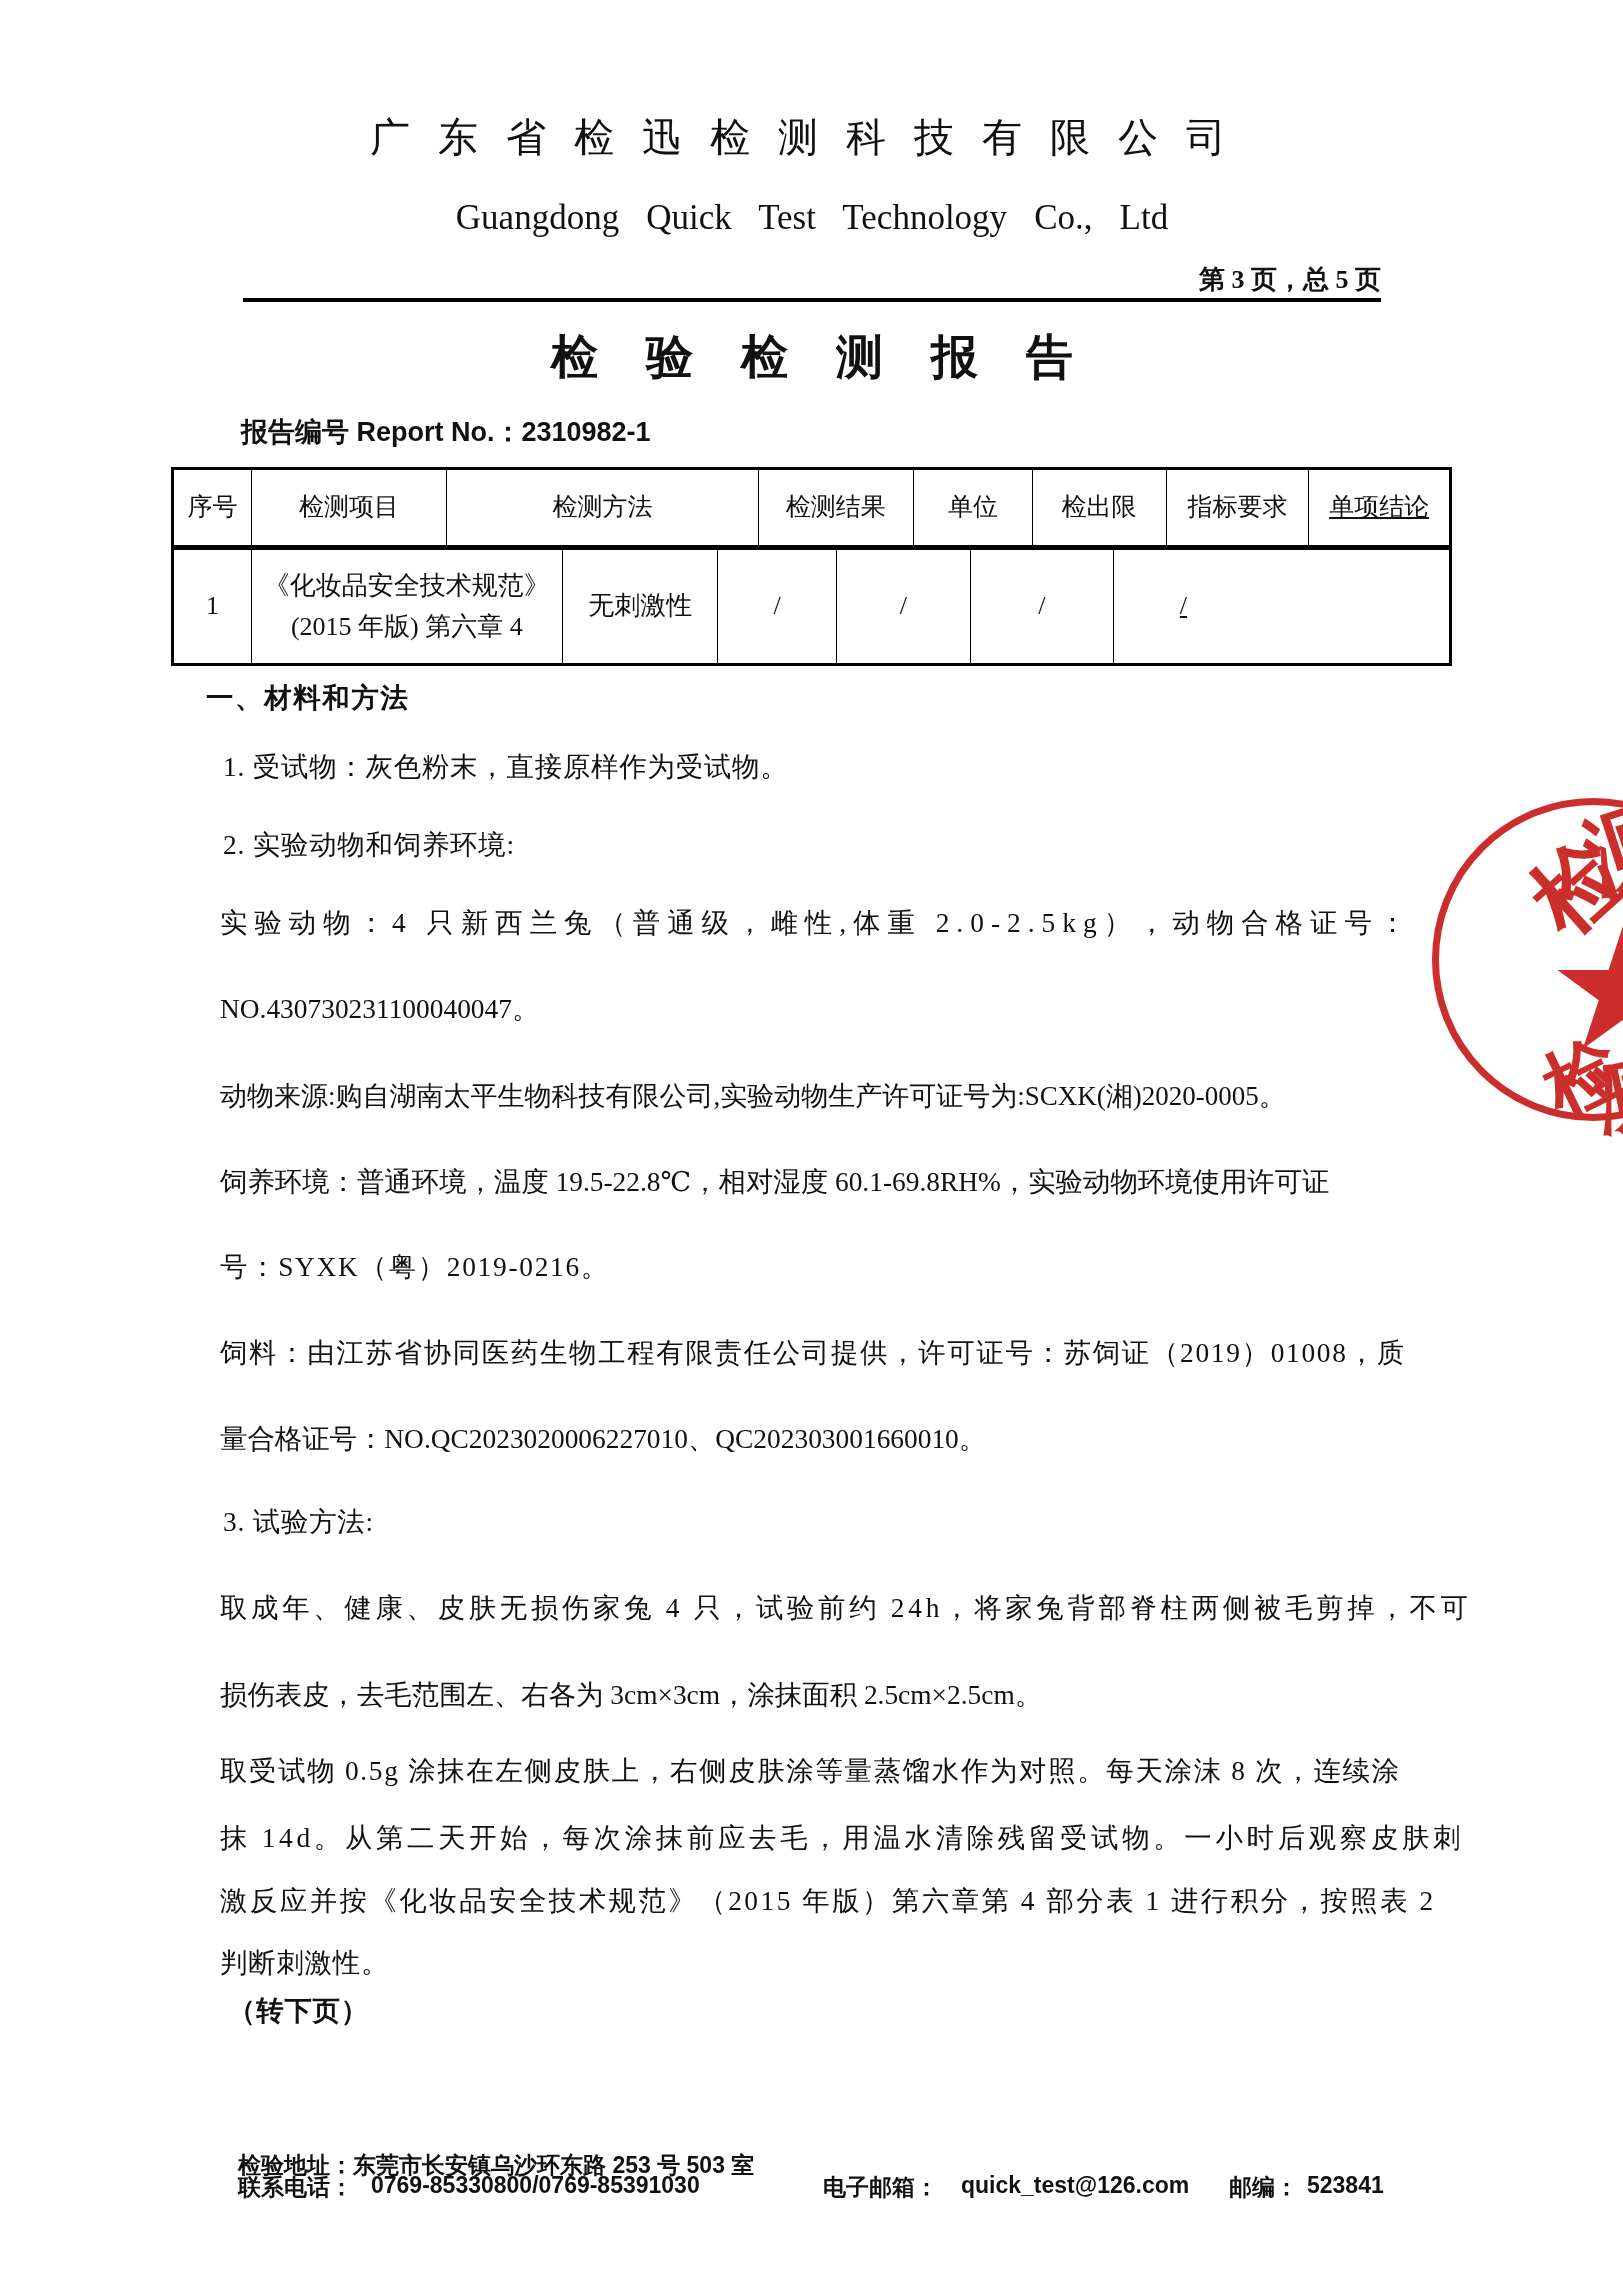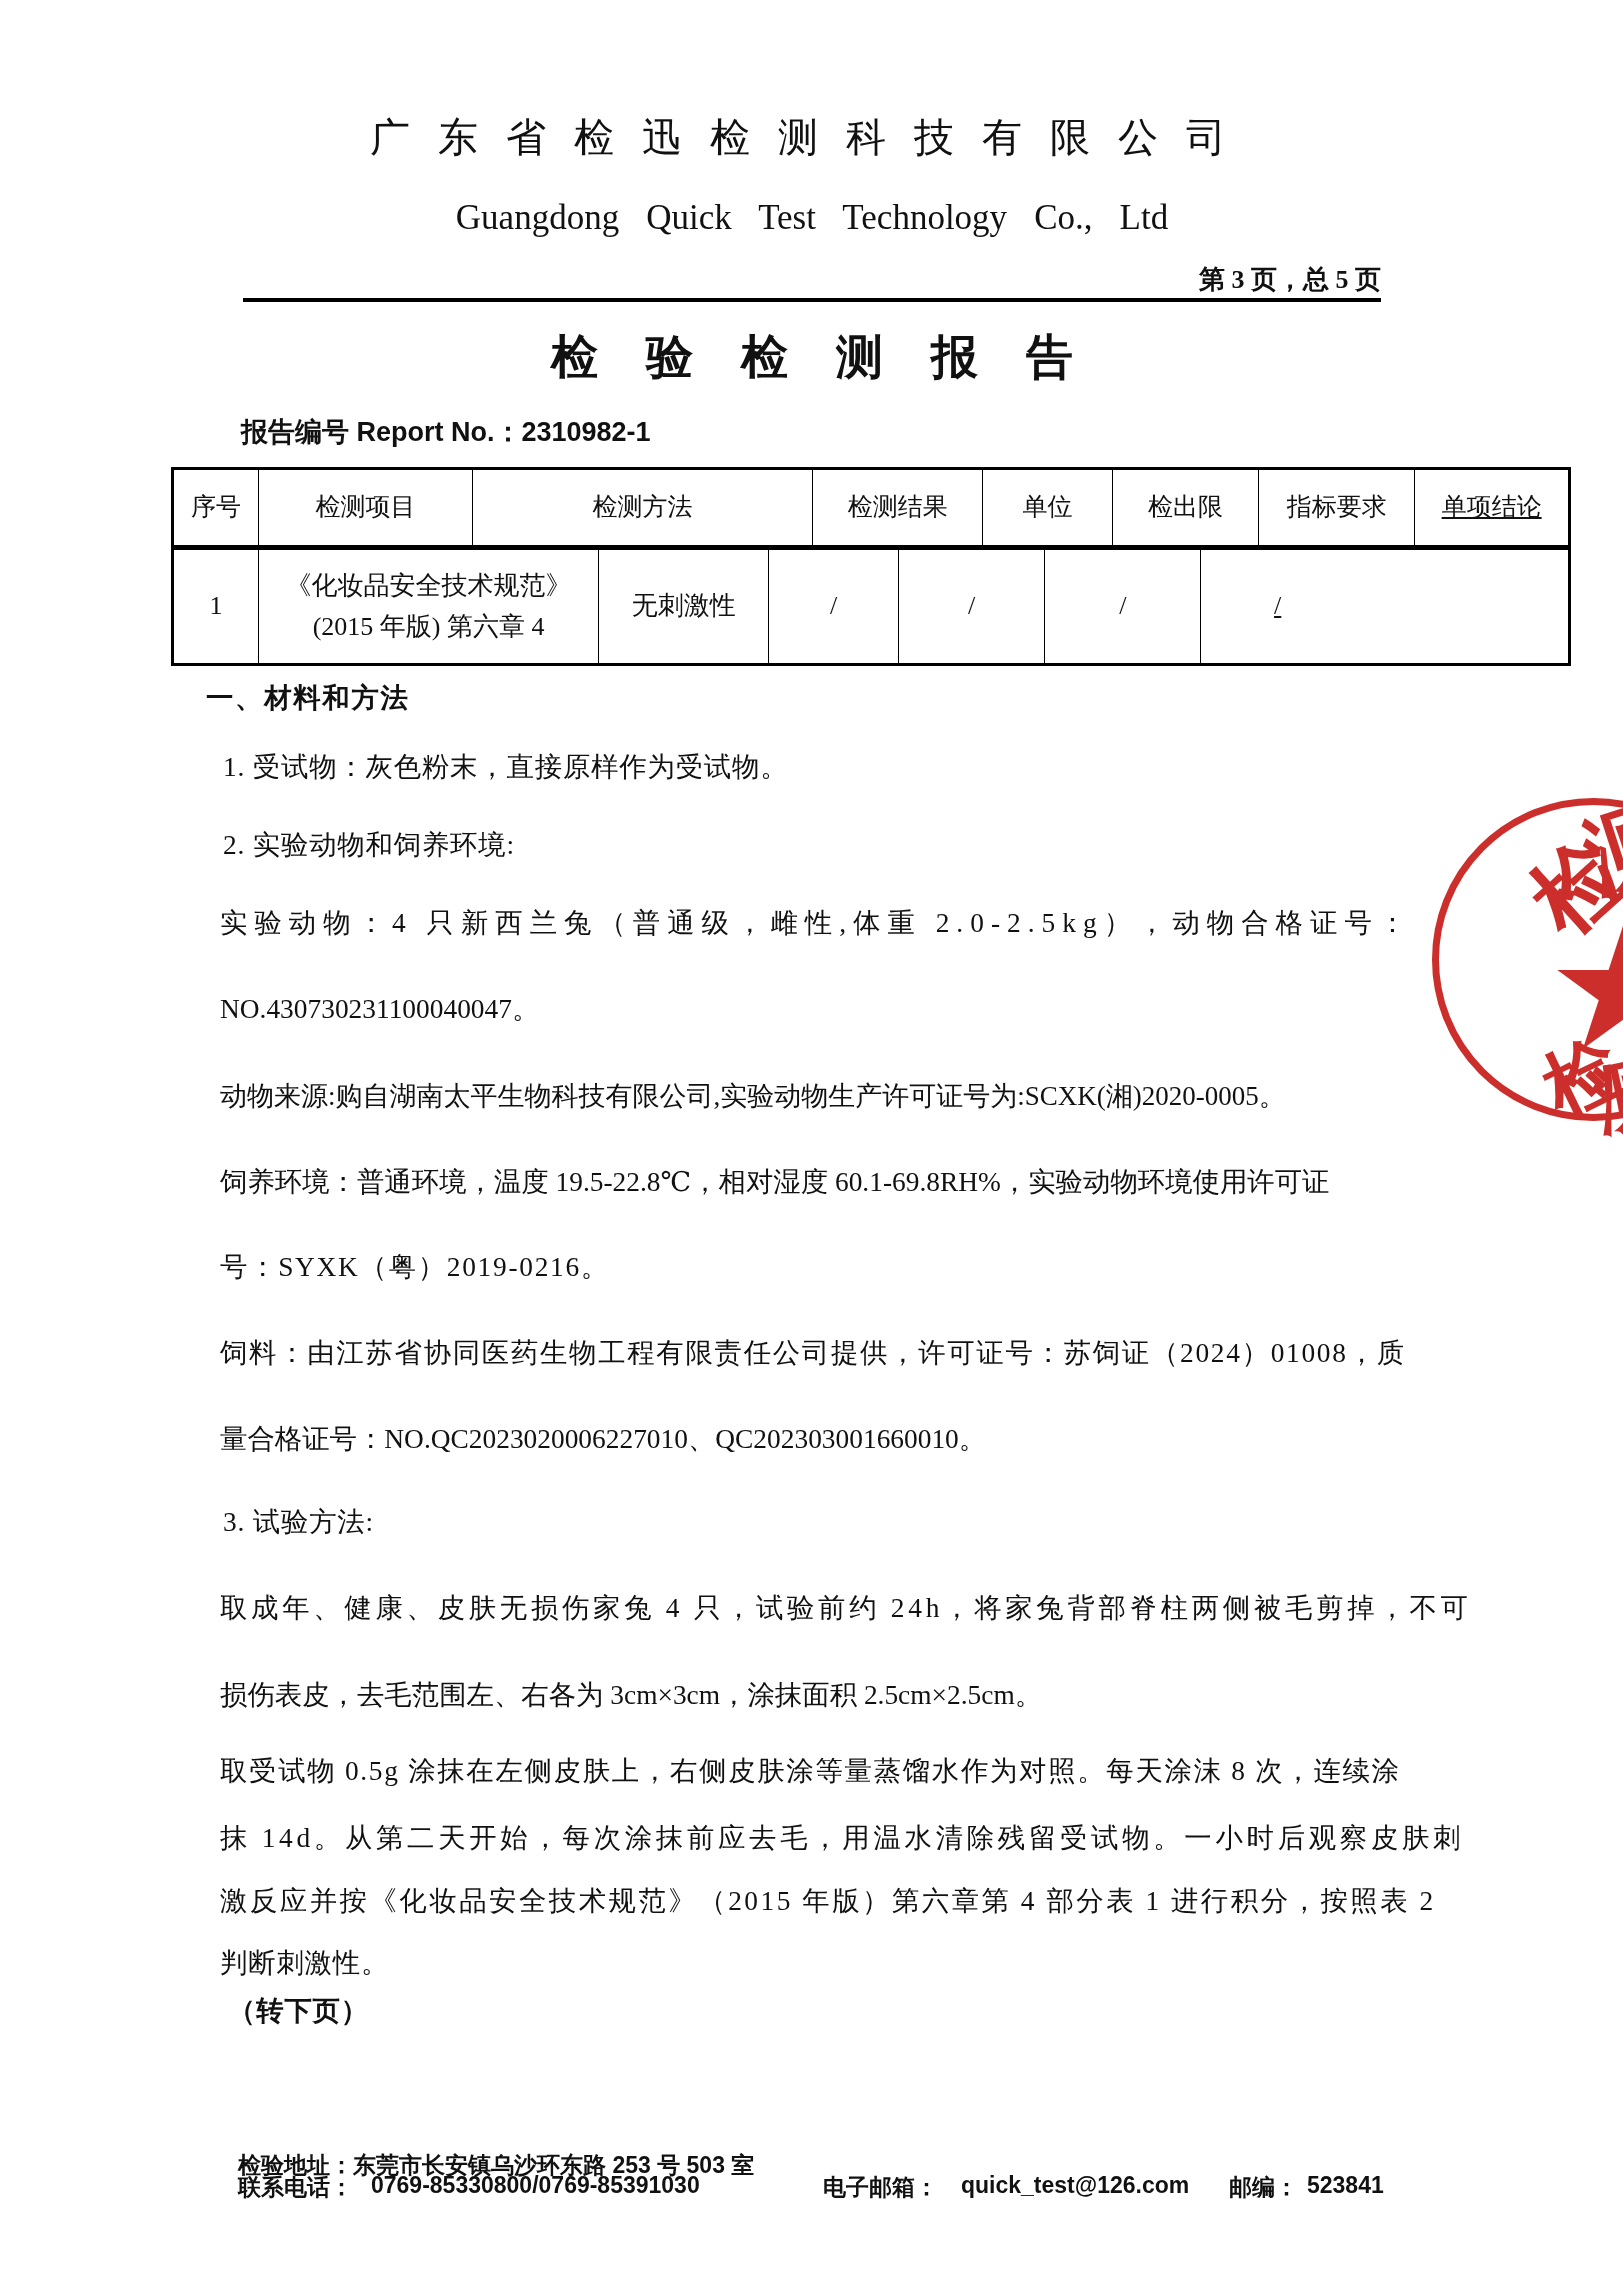--- a/index.html
+++ b/index.html
@@ -12,21 +12,21 @@
   .company-en{left:243px;top:198px;width:1138px;text-align:center;
     font-size:35px;word-spacing:18.3px;white-space:nowrap;}
   .page-info{left:915px;top:262px;width:466px;text-align:right;
     font-size:26px;font-weight:bold;white-space:nowrap;}
   .header-rule{left:243px;top:298px;width:1138px;height:4.2px;background:#000;}
   .doc-title{left:243px;top:326px;width:1138px;text-align:center;font-size:47px;
     font-weight:bold;letter-spacing:48px;text-indent:48px;white-space:nowrap;}
   .report-no{left:241px;top:414px;font-size:27px;font-weight:600;white-space:nowrap;
     font-family:"Liberation Sans","DejaVu Sans",sans-serif;}
   
-  .rtable{left:171px;top:467px;width:1400px;border:3.3px solid #000;box-sizing:border-box;}
+  .rtable{left:171px;top:467px;width:1281px;border:3.3px solid #000;box-sizing:border-box;}
   .trow{display:flex;width:100%;box-sizing:border-box;}
   .trow.head{height:80px;border-bottom:5px solid #000;}
   .trow.data{height:113px;}
   .tcell{display:flex;align-items:center;justify-content:center;text-align:center;
     box-sizing:border-box;border-right:1.7px solid #000;font-size:25px;white-space:pre-line;
     line-height:1.55;}
   .tcell:last-child{border-right:none;}
   .c0{width:6.1%;} .c1{width:15.35%;} .c2{width:24.4%;} .c3{width:12.2%;}
   .c4{width:9.3%;} .c5{width:10.5%;} .c6{width:11.2%;} .c7{width:10.95%;text-decoration:underline;}
   .data .tcell{font-size:26px;}
@@ -82,21 +82,21 @@
 </div>
 
 <div class="bline bold ls2" style="left:206px;top:680px;">一、材料和方法</div>
 <div class="bline" style="left:223px;top:749px;">1. 受试物：灰色粉末，直接原样作为受试物。</div>
 <div class="bline" style="left:223px;top:827px;">2. 实验动物和饲养环境:</div>
 <div class="bline ls8" style="left:220px;top:905px;">实验动物：4 只新西兰兔（普通级，雌性,体重 2.0-2.5kg），动物合格证号：</div>
 <div class="bline ls0" style="left:220px;top:991px;">NO.430730231100040047。</div>
 <div class="bline ls0 fs32" style="left:220px;top:1078px;">动物来源:购自湖南太平生物科技有限公司,实验动物生产许可证号为:SCXK(湘)2020-0005。</div>
 <div class="bline ls0" style="left:220px;top:1164px;">饲养环境：普通环境，温度 19.5-22.8℃，相对湿度 60.1-69.8RH%，实验动物环境使用许可证</div>
 <div class="bline ls2" style="left:220px;top:1249px;">号：SYXK（粤）2019-0216。</div>
-<div class="bline ls2" style="left:220px;top:1335px;">饲料：由江苏省协同医药生物工程有限责任公司提供，许可证号：苏饲证（2024）01008，质</div>
+<div class="bline ls2" style="left:220px;top:1335px;">饲料：由江苏省协同医药生物工程有限责任公司提供，许可证号：苏饲证（2019）01008，质</div>
 <div class="bline ls0" style="left:220px;top:1421px;">量合格证号：NO.QC2023020006227010、QC202303001660010。</div>
 <div class="bline" style="left:223px;top:1504px;">3. 试验方法:</div>
 <div class="bline ls4" style="left:220px;top:1590px;">取成年、健康、皮肤无损伤家兔 4 只，试验前约 24h，将家兔背部脊柱两侧被毛剪掉，不可</div>
 <div class="bline ls0" style="left:220px;top:1677px;">损伤表皮，去毛范围左、右各为 3cm×3cm，涂抹面积 2.5cm×2.5cm。</div>
 <div class="bline ls2" style="left:220px;top:1753px;">取受试物 0.5g 涂抹在左侧皮肤上，右侧皮肤涂等量蒸馏水作为对照。每天涂沫 8 次，连续涂</div>
 <div class="bline ls4" style="left:220px;top:1820px;">抹 14d。从第二天开始，每次涂抹前应去毛，用温水清除残留受试物。一小时后观察皮肤刺</div>
 <div class="bline ls3" style="left:220px;top:1883px;">激反应并按《化妆品安全技术规范》（2015 年版）第六章第 4 部分表 1 进行积分，按照表 2</div>
 <div class="bline" style="left:220px;top:1945px;">判断刺激性。</div>
 <div class="bline bold" style="left:216px;top:1993px;margin-left:12px;">（转下页）</div>
 

